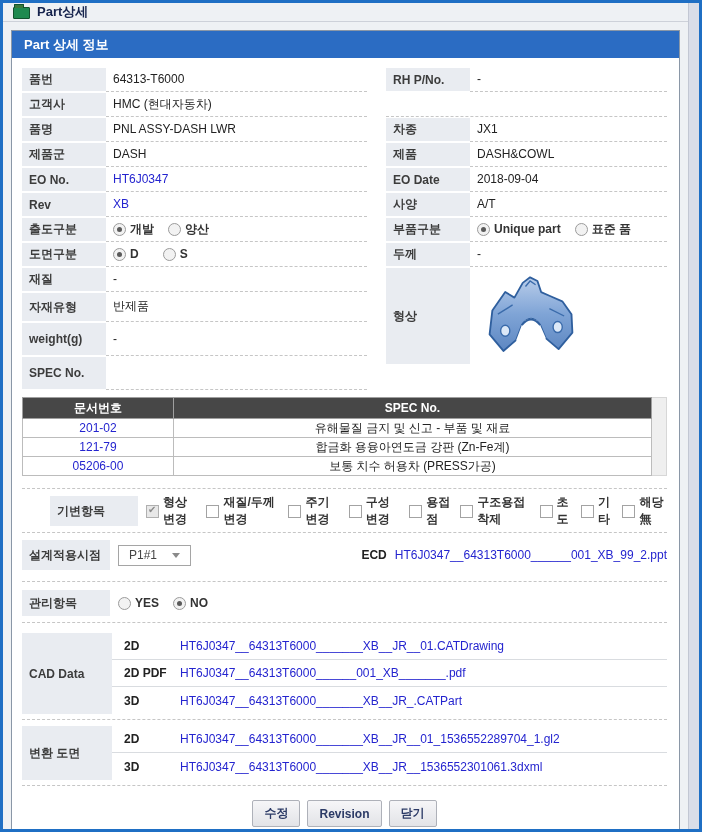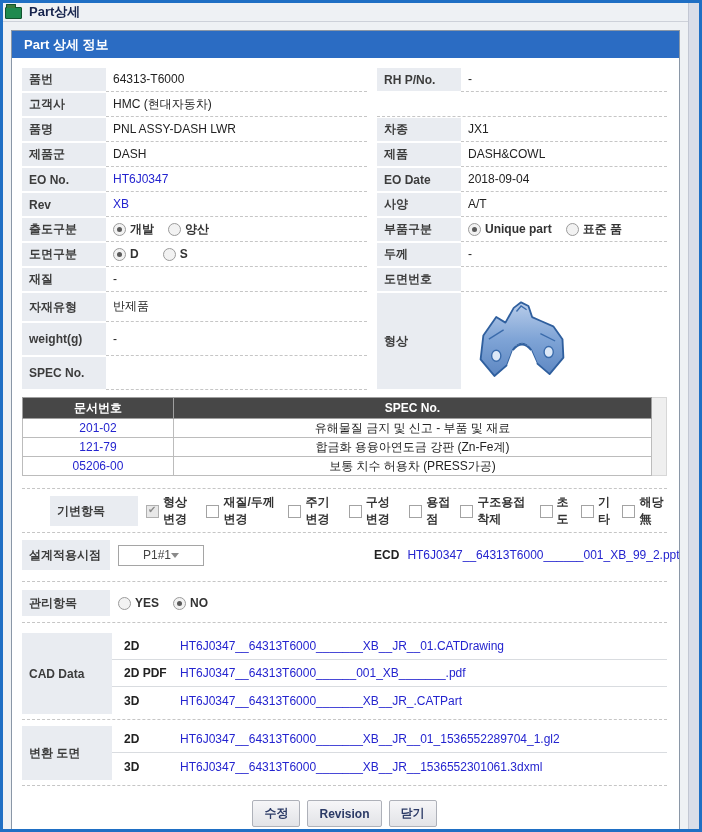--- a/index.html
+++ b/index.html
@@ -14,21 +14,21 @@
     display:flex; flex-direction:row;
     background:#eef1f4;
   }
   .main { flex:1; display:flex; flex-direction:column; overflow:hidden; }
   .page-scroll-track {
     width:11px; background:#d9dde8; border-left:1px solid #c2c7d3;
   }
   
   .topbar {
     height:35px; background:#eef1f4; border-bottom:1px solid #cdd1d9;
-    display:flex; align-items:center; padding:0 2px; gap:7px;
+    display:flex; align-items:center; padding:0 10px; gap:7px;
   }
   .folder-icon {
     width:17px; height:12px; background:#1e8a4f; border:1px solid #11532e;
     border-radius:1px; position:relative; margin-top:2px;
   }
   .folder-icon::before {
     content:""; position:absolute; top:-4px; left:0;
     width:8px; height:3px; background:#3a7a3c; border:1px solid #11532e;
     border-bottom:none; border-radius:1px 1px 0 0;
   }
@@ -37,21 +37,21 @@
   .panel {
     margin:8px; flex:1; background:#fff; border:1px solid #8a97a7;
     display:flex; flex-direction:column;
   }
   .panel-header {
     height:27px; background:#2b6cc3; color:#fff; font-weight:bold;
     font-size:13px; display:flex; align-items:center; padding:0 12px;
   }
   .panel-body { flex:1; padding:9px 12px 6px 10px; overflow:hidden; }
   
-  .form { display:flex; gap:10px; }
+  .form { display:flex; gap:19px; }
   .fcol { display:flex; flex-direction:column; }
   .fcol.left  { width:345px; }
   .fcol.right { flex:1; }
   .frow { display:flex; height:25px; }
   .frow.h30 { height:30px; }
   .frow.h34 { height:34px; }
   .frow.h98 { height:98px; }
   .lbl {
     width:84px; background:#e9ecf1; margin:1px 0; padding:0 7px;
     display:flex; align-items:center; font-weight:bold; color:#3c3c3c;
@@ -111,21 +111,21 @@
   .sec-lbl {
     width:88px; background:#e9ecf1; padding:5px 7px; font-weight:bold;
     color:#3c3c3c; flex-shrink:0; align-self:stretch;
     display:flex; align-items:center;
   }
   .chk-list { display:flex; align-items:center; gap:9px; padding-left:8px; flex-wrap:nowrap; }
   
   .select {
     width:152px; height:21px; border:1px solid #a5a5a5; background:#fff;
     display:flex; align-items:center; justify-content:space-between;
-    padding:0 24px; margin-left:8px; color:#444;
+    padding:0 10px; margin-left:8px; color:#444;
   }
   .sel-arrow {
     width:0; height:0; border-left:4px solid transparent;
     border-right:4px solid transparent; border-top:5px solid #8a8a8a;
   }
   .ecd { margin-left:170px; display:flex; gap:8px; align-items:center; white-space:nowrap; }
   .ecd-lab { font-weight:bold; color:#222; }
   
   .file-block { display:flex; }
   .file-rows { flex:1; display:flex; flex-direction:column; }
@@ -265,24 +265,20 @@
                 </span>
                 <span class="opt">
                   <span class="radio"></span>
                   <span>표준 품</span>
                 </span>
               </div>
             </div>
             <div class="frow">
               <div class="lbl">두께</div>
               <div class="val">-</div>
-            </div>
-            <div class="frow">
-              <div class="lbl">도면번호</div>
-              <div class="val"></div>
             </div>
             <div class="frow h98">
               <div class="lbl">형상</div>
               <div class="val nob">
                 <div class="shape-box">
                   <svg width="92" height="86" viewBox="0 0 100 92">
                     <defs>
                       <linearGradient id="pg" x1="0" y1="0" x2="0" y2="1">
                         <stop offset="0" stop-color="#b9cdea"></stop>
                         <stop offset="0.5" stop-color="#7fa4d6"></stop>

